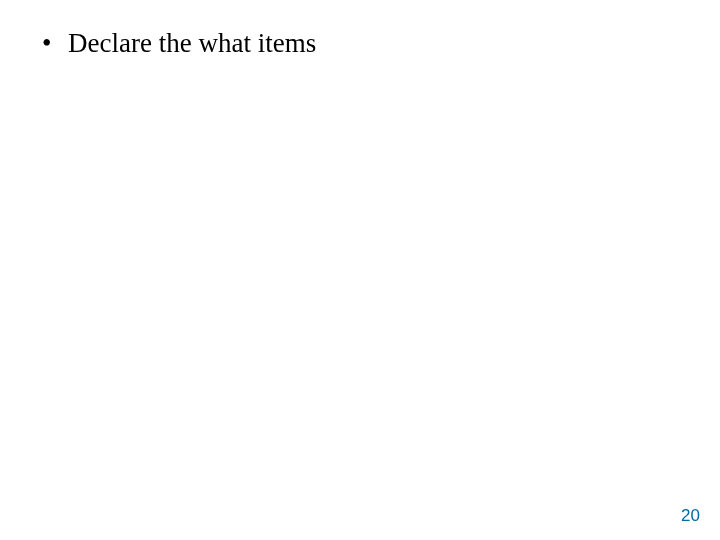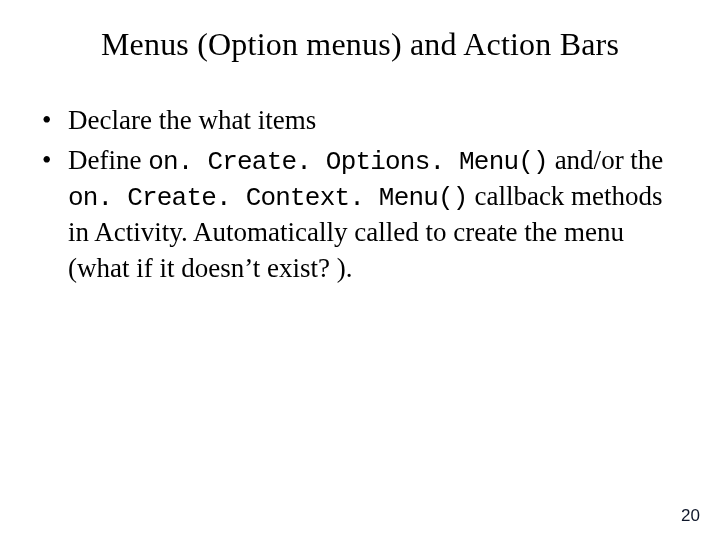--- a/index.html
+++ b/index.html
@@ -50,36 +50,32 @@
     font-family: "Courier New", Courier, monospace;
     font-size: 26px;
     letter-spacing: -0.8px;
   }
   .pagenum {
     position: absolute;
     right: 20px;
     bottom: 14px;
     font-family: Arial, Helvetica, sans-serif;
     font-size: 17px;
-    color: #0f172a;
+    color: #0369a1;
   }
 </style>
 </head>
 <body>
 
 <div class="slide">
-  <h1 class="title">Menus (Option menus) and Action Bars</h1>
 
   <ul class="points">
 
     <li>
       <span>Declare the what items</span>
     </li>
 
-    <li>
-      <span>Define </span><code class="mono">on. Create. Options. Menu()</code><span> and/or the </span><code class="mono">on. Create. Context. Menu()</code><span> callback methods in Activity. Automatically called to create the menu (what if it doesn’t exist? ).</span>
-    </li>
 
 
   </ul>
 
   <div class="pagenum">20</div>
 </div>
 
 </body></html>

